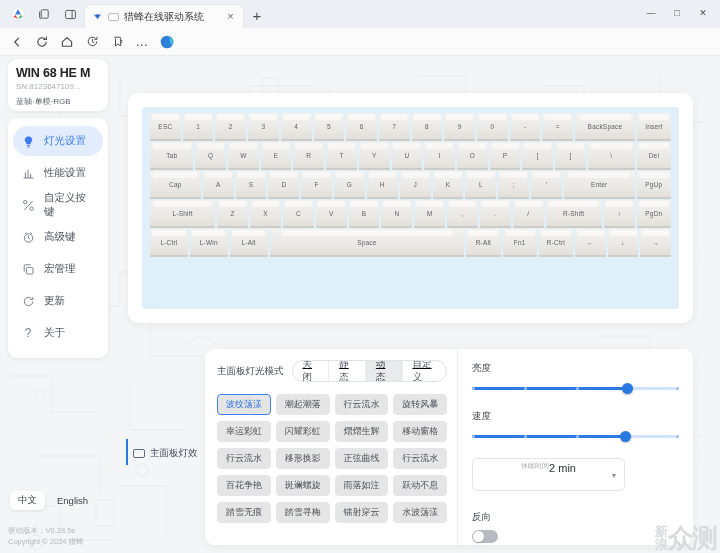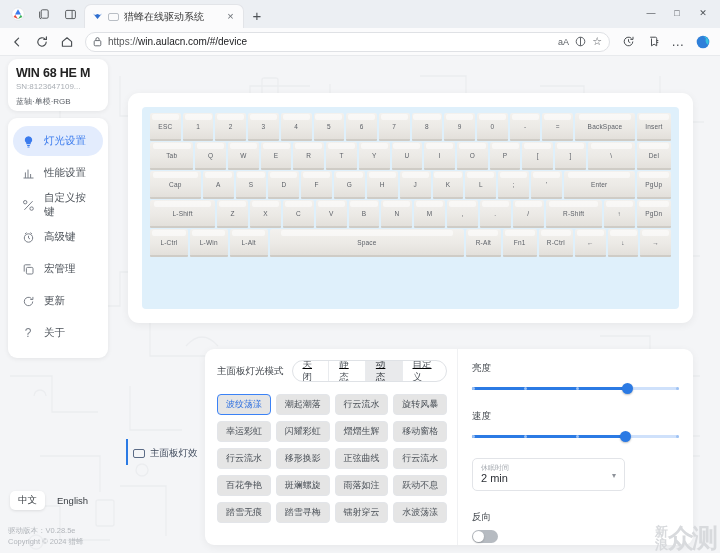--- a/index.html
+++ b/index.html
@@ -113,21 +113,21 @@
   .set-right { flex:1; padding:13px 14px 10px 14px; }
   .sr-label { font-size:9.5px; color:#43484e; margin-bottom:7px; }
   .slider { position:relative; height:14px; margin-bottom:14px; }
   .slider-rail { position:absolute; left:0; right:0; top:5px; height:3px; background:#cfe1fb; border-radius:2px; }
   .slider-fill { position:absolute; left:0; top:5px; height:3px; background:#2b7ae4; border-radius:2px; }
   .slider-tick { position:absolute; top:5px; width:3px; height:3px; background:#9ec2f3; border-radius:50%; }
   .slider-knob { position:absolute; top:1px; width:11px; height:11px; border-radius:50%; background:#2b7ae4; box-shadow:0 1px 2px rgba(0,0,0,.25); }
 
   .selectbox {
     position:relative; height:33px; border:1px solid #e2e4e8; border-radius:5px; background:#fff;
-    padding:3px 8px; display:flex; flex-direction:column; justify-content:center; width:153px;
+    padding:3px 8px; display:flex; flex-direction:row; justify-content:center; width:153px;
   }
   .sel-label { font-size:7px; color:#a4a9af; line-height:1.1;}
   .sel-val { font-size:11px; color:#2c3036; line-height:1.2;}
   .sel-caret { position:absolute; right:8px; top:12px; color:#8d9299; font-size:8px;}
 
   .rev-label { font-size:9.5px; color:#43484e; margin:20px 0 6px; }
   .toggle { width:26px; height:13px; border-radius:7px; background:#b6bbc1; position:relative; }
   .toggle-knob { position:absolute; left:1px; top:1px; width:11px;height:11px; border-radius:50%; background:#fff; box-shadow:0 1px 2px rgba(0,0,0,.2);}
 
   .panel-tag { position:absolute; left:133px; top:391px; display:flex; align-items:center; gap:5px; font-size:9.5px; color:#3f4a5c; }
@@ -196,39 +196,20 @@
           <path d="M11.2 7a4.2 4.2 0 1 1-1.3-3.05"></path>
           <path d="M11.4 1.9v2.6H8.8"></path>
         </svg>
     </div>
     <div class="tb-icon">
       <svg width="14" height="14" viewBox="0 0 14 14" fill="none" stroke="#4a4e52" stroke-width="1.15" stroke-linejoin="round">
           <path d="M2.4 6.6 L7 2.8 L11.6 6.6 V11.2 H2.4 Z"></path>
         </svg>
     </div>
 
-    <div class="omnibox">
-      <span>
-        <svg width="9" height="11" viewBox="0 0 9 11" fill="none" stroke="#6b7076" stroke-width="1">
-            <rect x="1.2" y="4.6" width="6.6" height="5.2" rx="1"></rect>
-            <path d="M2.9 4.6V3.2a1.6 1.6 0 0 1 3.2 0v1.4"></path>
-          </svg>
-      </span>
-      <span class="omni-url"><span>https://</span><b>win.aulacn.com/#/device</b></span>
-      <span class="omni-right">
-        <span style="font-size:9px;">aA</span>
-        <span>
-          <svg width="11" height="11" viewBox="0 0 11 11" fill="none" stroke="#5f6368" stroke-width="1">
-              <circle cx="5.5" cy="5.5" r="4.3"></circle>
-              <path d="M5.5 1.2v8.6"></path>
-            </svg>
-        </span>
-        <span style="font-size:11px;">☆</span>
-      </span>
-    </div>
 
     <div class="tb-icon">
       <svg width="13" height="13" viewBox="0 0 13 13" fill="none" stroke="#4a4e52" stroke-width="1">
           <path d="M10.8 6.5a4.3 4.3 0 1 1-1.3-3.1"></path>
           <path d="M11 1.8v2.6H8.4"></path>
           <path d="M6.5 4.2v2.5l1.8 1"></path>
         </svg>
     </div>
     <div class="tb-icon">
       <svg width="13" height="13" viewBox="0 0 13 13" fill="none" stroke="#4a4e52" stroke-width="1">

